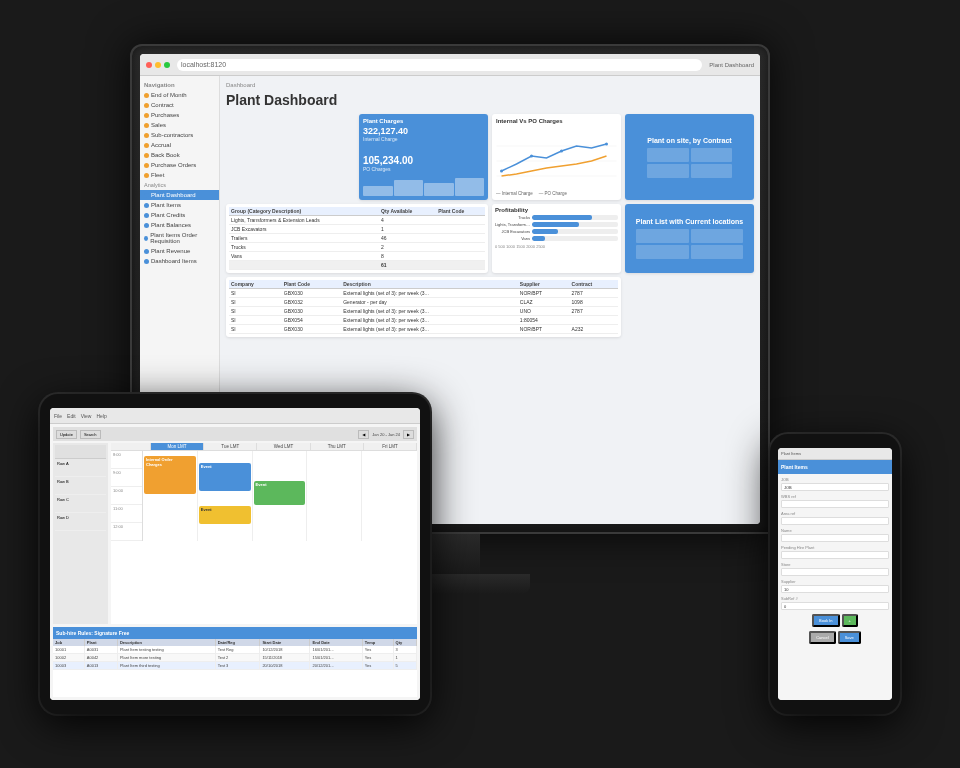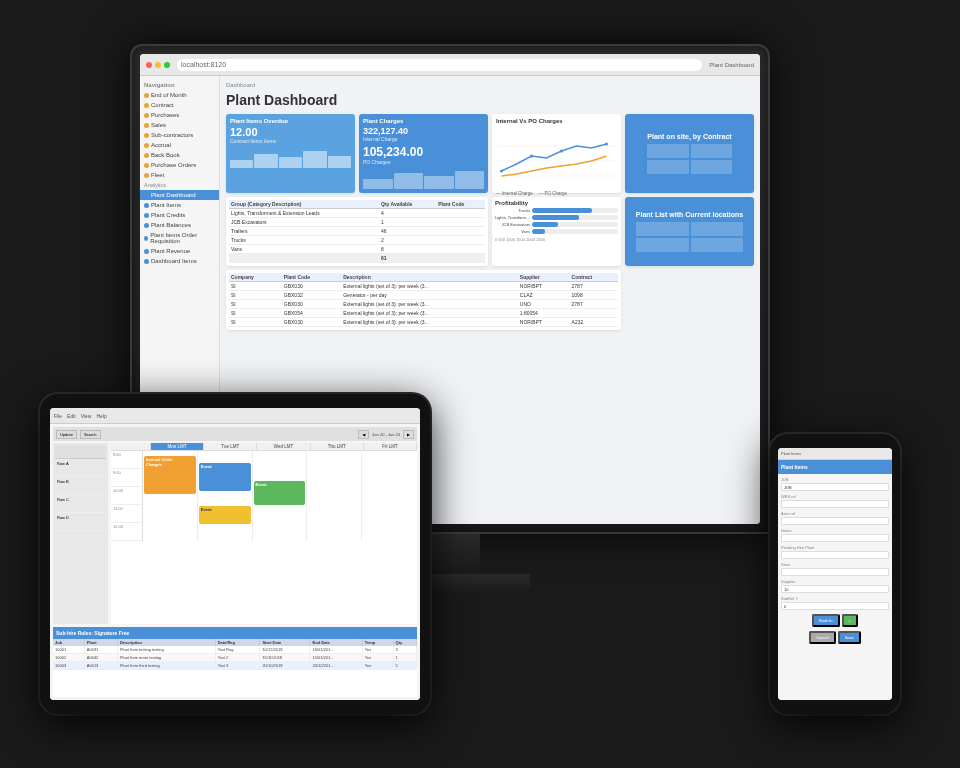--- a/index.html
+++ b/index.html
@@ -715,38 +715,26 @@
               <span>Dashboard Items</span>
             </div>
           </div>
 
           <div class="main-content">
             <div class="breadcrumb">Dashboard</div>
             <div class="page-title">Plant Dashboard</div>
 
             <div class="dashboard-grid">
 
-              <div class="card kpi-overdue">
-                <div class="card-title">Plant Items Overdue</div>
-                <div class="card-value">12.00</div>
-                <div class="card-subtitle">Contract Items Items</div>
-                <div class="mini-bars">
-                  <div class="mini-bar" style="height:40%;"></div>
-                  <div class="mini-bar" style="height:70%;"></div>
-                  <div class="mini-bar" style="height:55%;"></div>
-                  <div class="mini-bar" style="height:85%;"></div>
-                  <div class="mini-bar" style="height:60%;"></div>
-                </div>
-              </div>
 
               <div class="card kpi-charges">
                 <div class="card-title">Plant Charges</div>
                 <div class="card-value" style="font-size:9px;">322,127.40</div>
                 <div class="card-subtitle">Internal Charge</div>
-                <div class="card-value" style="font-size:12px;margin-top:3px;">105,234.00</div>
+                <div class="card-value" style="font-size:10px;margin-top:13px;">105,234.00</div>
                 <div class="card-subtitle">PO Charges</div>
                 <div class="mini-bars">
                   <div class="mini-bar" style="height:50%;background:rgba(255,255,255,0.4);"></div>
                   <div class="mini-bar" style="height:80%;background:rgba(255,255,255,0.4);"></div>
                   <div class="mini-bar" style="height:65%;background:rgba(255,255,255,0.4);"></div>
                   <div class="mini-bar" style="height:90%;background:rgba(255,255,255,0.4);"></div>
                 </div>
               </div>
 
               <div class="card kpi-chart">

